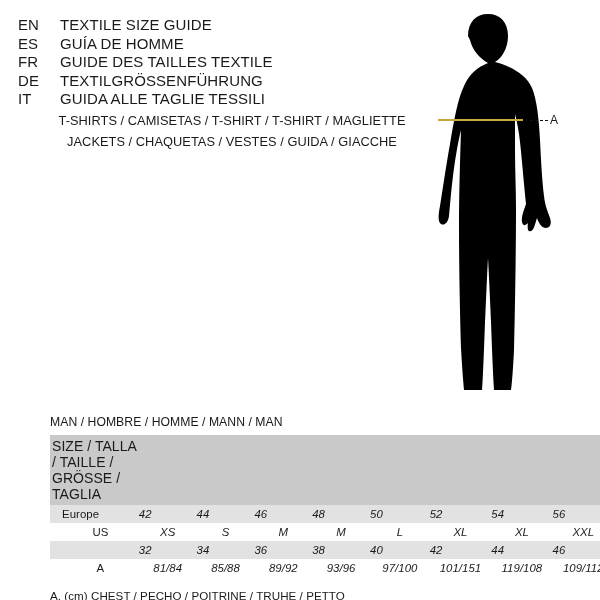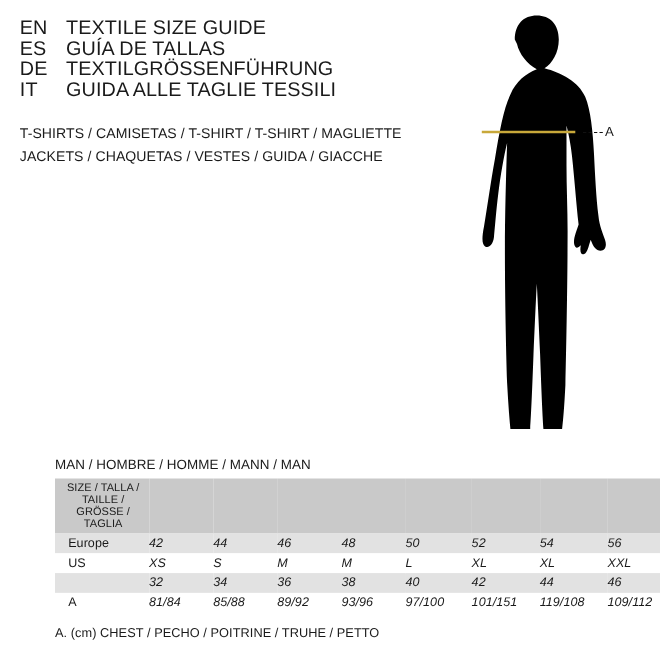--- a/index.html
+++ b/index.html
@@ -24,38 +24,39 @@
   
   .lang-block {
     position: absolute;
     left: 18px;
     top: 16px;
     width: 350px;
   }
   .lang-row {
     display: flex;
     align-items: flex-start;
-    font-size: 18px;
+    font-size: 15px;
     line-height: 18.5px;
     letter-spacing: 0.1px;
   }
   .lang-code {
     width: 42px;
     flex: 0 0 42px;
   }
   .lang-text {
     flex: 1 1 auto;
   }
 
   
   .cat-block {
     position: absolute;
-    left: 18px;
+    left: 32px;
     top: 110px;
     width: 400px;
+    text-align: center;
   }
   .cat-line {
     font-size: 12.8px;
     line-height: 21px;
     letter-spacing: 0.05px;
   }
 
   
   .figure {
     position: absolute;
@@ -100,29 +101,29 @@
     width: 564px;
     font-size: 11.4px;
   }
   table.sizes td {
     padding: 3px 0 3px 0;
     text-align: left;
     letter-spacing: 0.05px;
   }
   table.sizes tr.head td {
     background: #c9c9c9;
-    font-size: 10px;
+    font-size: 14px;
     padding-left: 2px;
-    text-align: center;
   }
   table.sizes tr.shade td {
     background: #e2e2e2;
   }
   table.sizes tr.plain td {
     background: #ffffff;
+    text-align: center;
   }
   table.sizes td.c0 { width: 88px; padding-left: 12px; }
   table.sizes td.cn { width: 68px; font-style: italic; }
   .footnote {
     margin-top: 12px;
     font-size: 11.6px;
     letter-spacing: 0.05px;
   }
 </style>
 </head>
@@ -130,21 +131,25 @@
 
 <div class="page">
 
   <div class="lang-block">
     <div class="lang-row">
       <span class="lang-code">EN</span>
       <span class="lang-text">TEXTILE SIZE GUIDE</span>
     </div>
     <div class="lang-row">
       <span class="lang-code">ES</span>
-      <span class="lang-text">GUÍA DE TALLAS</span>
+      <span class="lang-text">GUÍA DE HOMME</span>
+    </div>
+    <div class="lang-row">
+      <span class="lang-code">FR</span>
+      <span class="lang-text">GUIDE DES TAILLES TEXTILE</span>
     </div>
     <div class="lang-row">
       <span class="lang-code">DE</span>
       <span class="lang-text">TEXTILGRÖSSENFÜHRUNG</span>
     </div>
     <div class="lang-row">
       <span class="lang-code">IT</span>
       <span class="lang-text">GUIDA ALLE TAGLIE TESSILI</span>
     </div>
   </div>

